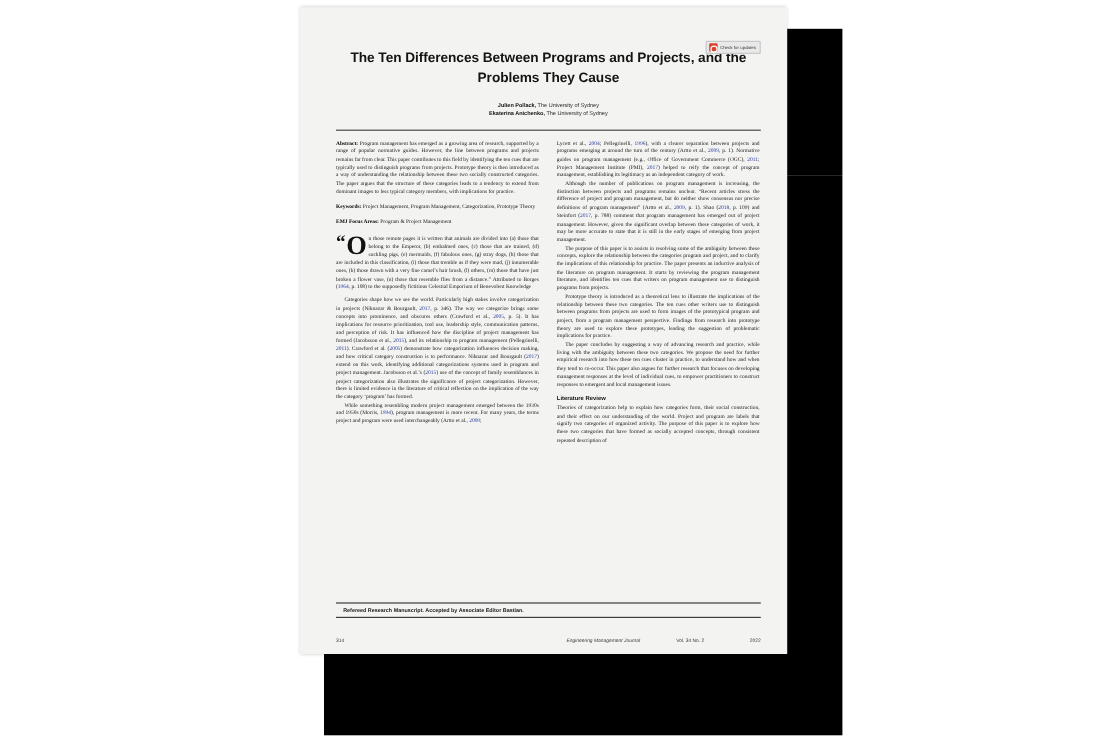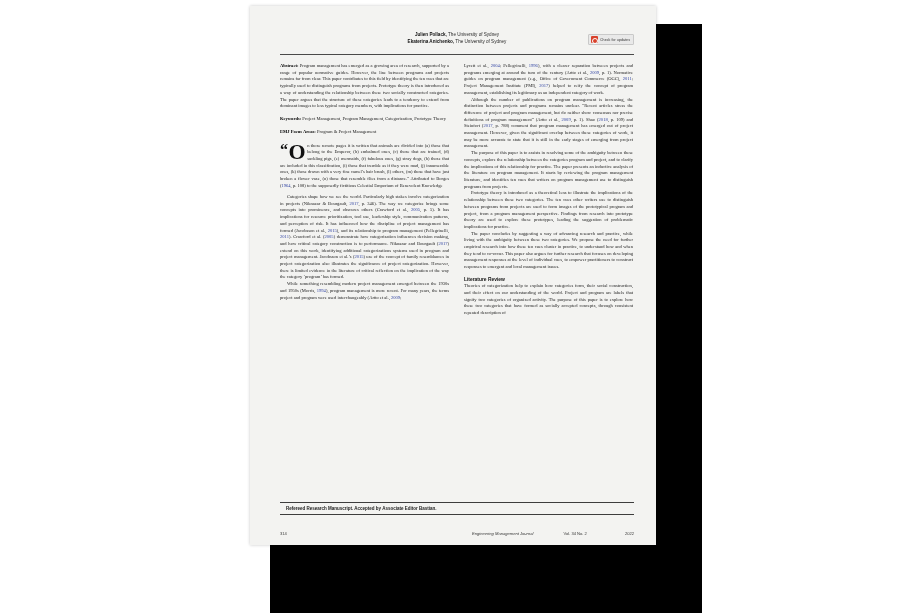--- a/index.html
+++ b/index.html
@@ -204,20 +204,21 @@
 <div id="root">
 
   <div class="page">
     <div class="page-inner">
 
       <div class="crossmark">
         <span class="cm-glyph"></span>
         <span class="cm-text">Check for updates</span>
       </div>
 
+      <div class="title">The Ten Differences Between Programs and Projects, and the Problems They Cause</div>
 
       <div class="authors">
         <div class="author-line">
           <span class="aname">Julien Pollack,</span>
           <span>The University of Sydney</span>
         </div>
         <div class="author-line">
           <span class="aname">Ekaterina Anichenko,</span>
           <span>The University of Sydney</span>
         </div>

